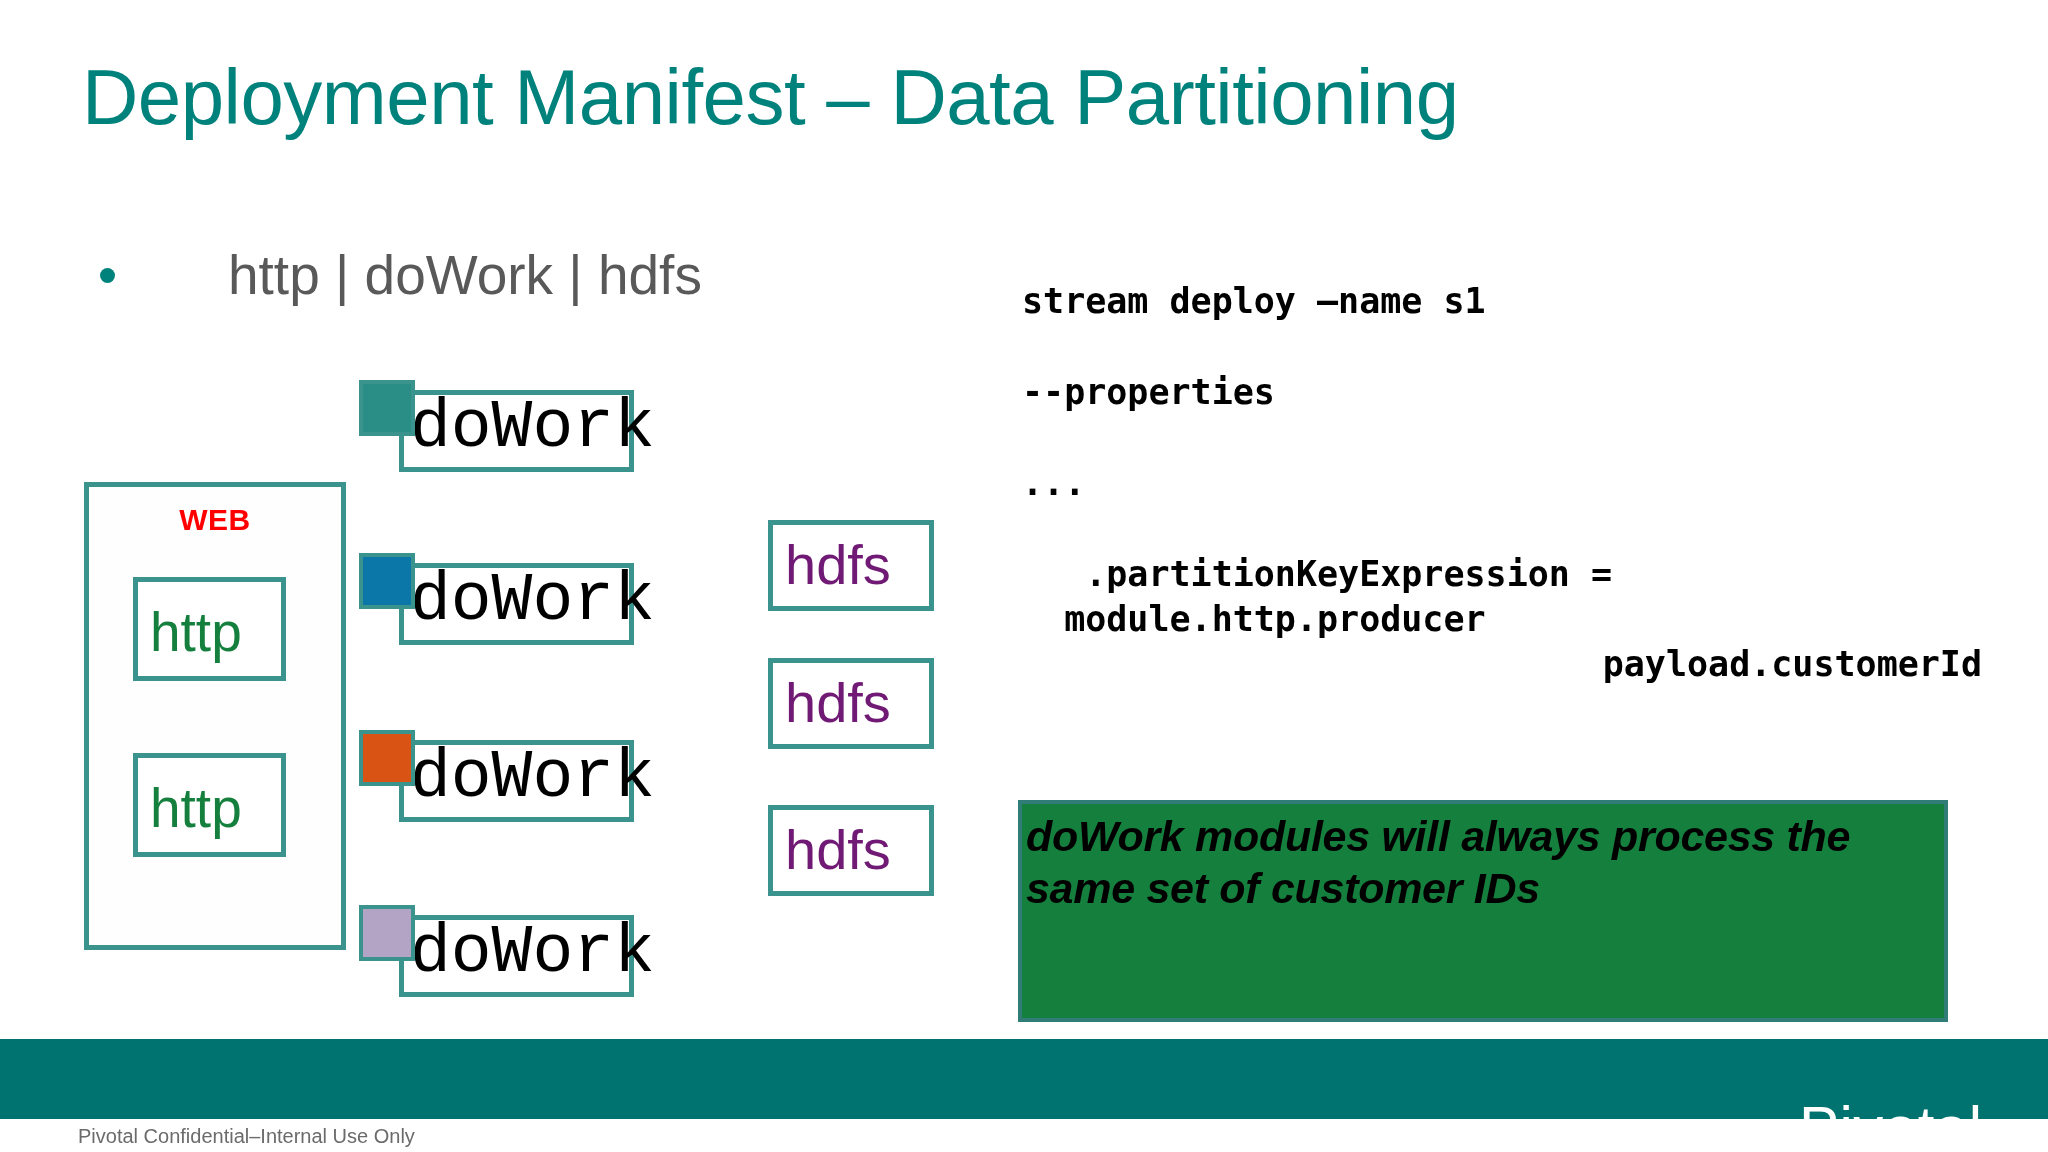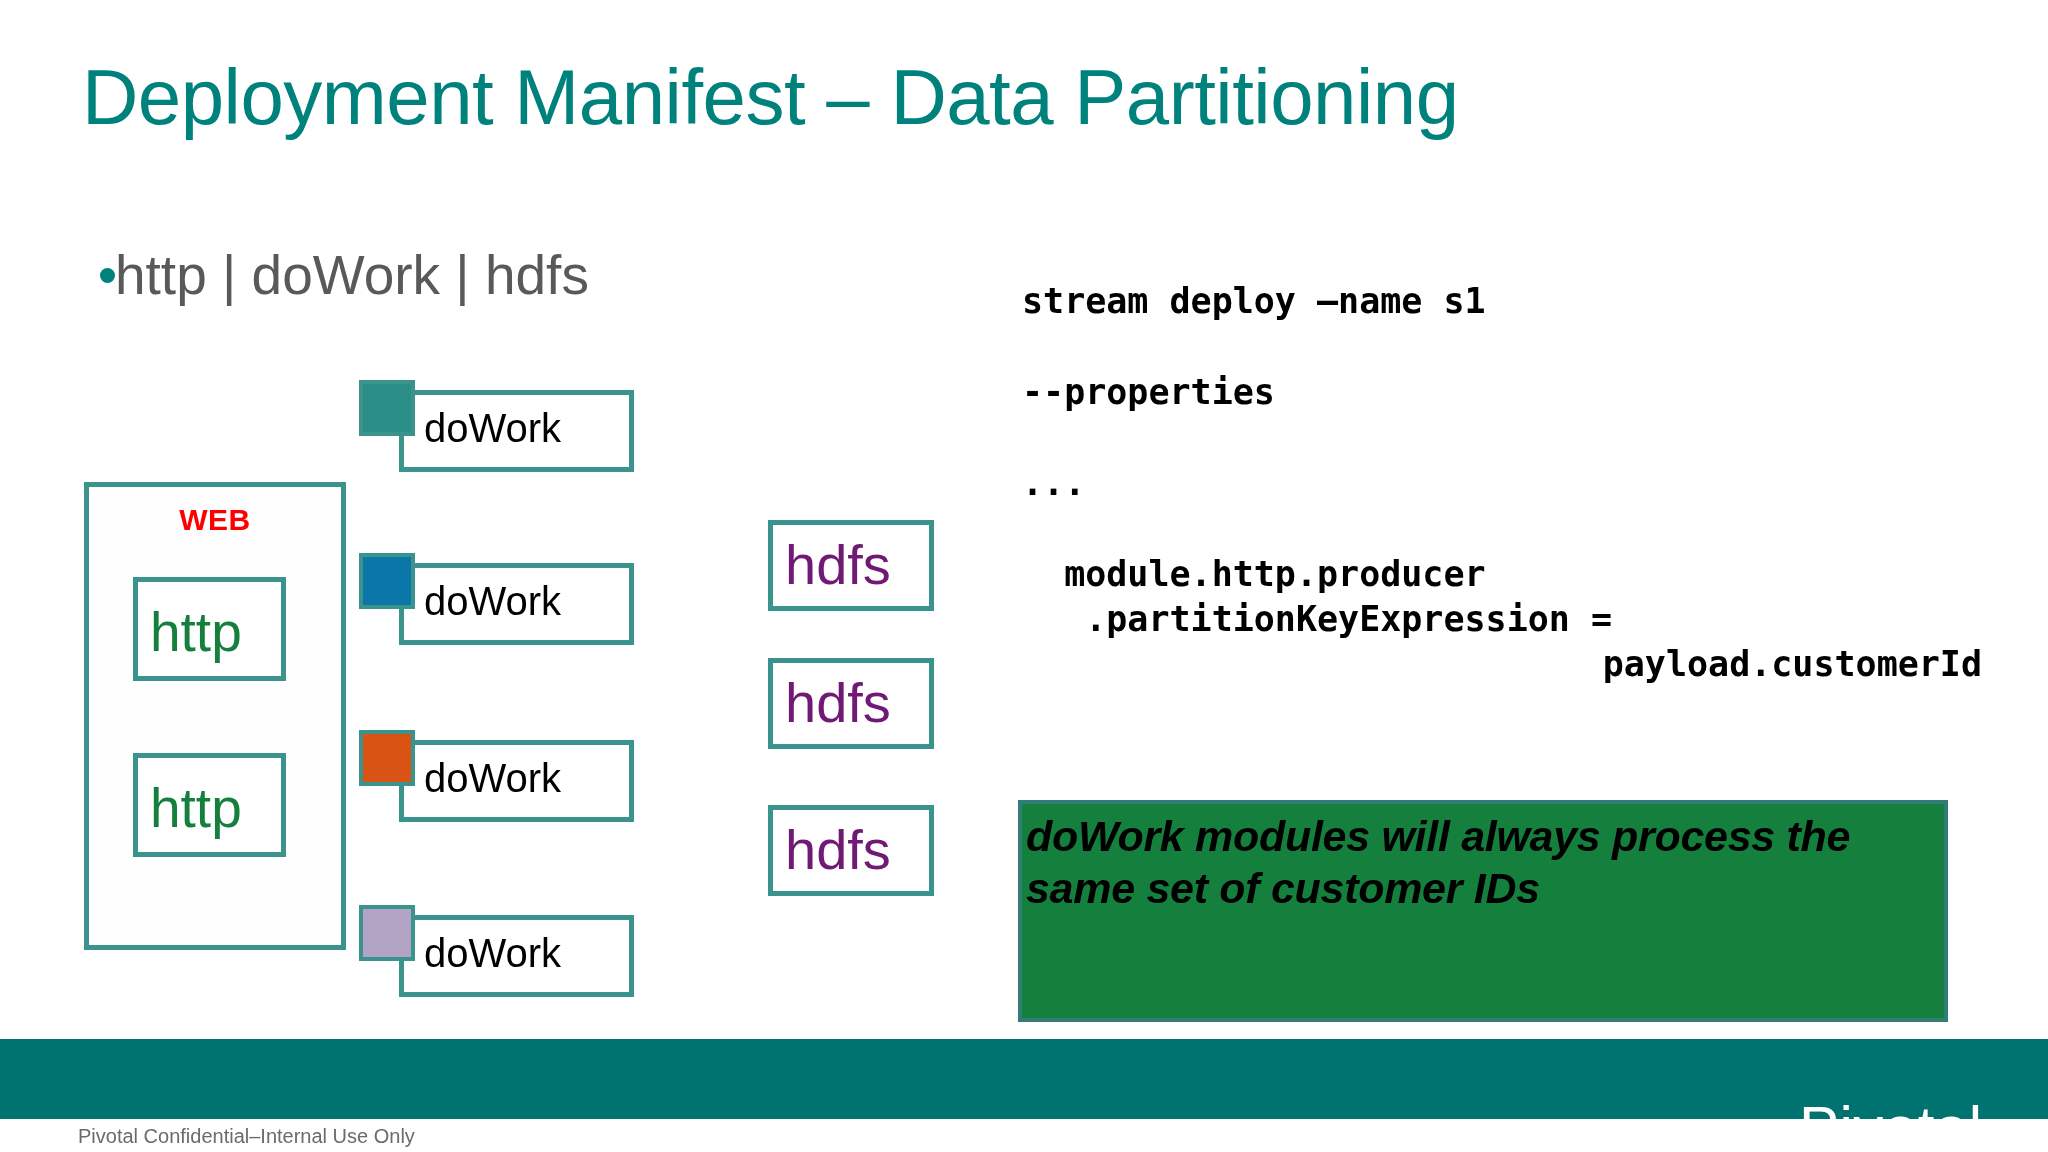--- a/index.html
+++ b/index.html
@@ -38,20 +38,21 @@
     align-items: center;
   }
   .bullet-dot {
     width: 15px;
     height: 15px;
     border-radius: 50%;
     background: #00827c;
     flex: 0 0 auto;
   }
   .bullet-text {
+    margin-left: 113px;
     font-size: 55px;
     color: #595959;
     line-height: 1.0;
     white-space: nowrap;
   }
 
   
   #web-container {
     position: absolute;
     left: 84px;
@@ -106,26 +107,27 @@
     left: 40px;
     top: 10px;
     width: 235px;
     height: 82px;
     border: 5px solid #3a938c;
     background: #ffffff;
     box-sizing: border-box;
   }
   .dowork-box .box-text {
     position: absolute;
-    left: 20px;
+    left: 6px;
     top: -8px;
-    font-size: 40px;
+    font-size: 68px;
     color: #000000;
     line-height: 82px;
     white-space: nowrap;
+    font-family: Liberation Mono, monospace;
   }
   .dowork-chip {
     position: absolute;
     left: 0;
     top: 0;
     width: 56px;
     height: 56px;
     border: 4px solid #3a938c;
     box-sizing: border-box;
   }
@@ -290,22 +292,22 @@
     <span class="box-text">hdfs</span>
   </div>
   <div id="hdfs-box-3" class="hdfs-box">
     <span class="box-text">hdfs</span>
   </div>
 
   <div id="code-block">
     <div class="code-line">stream deploy –name s1</div>
     <div class="code-line">--properties</div>
     <div class="code-line">...</div>
+    <div class="code-line tight">   .partitionKeyExpression =</div>
     <div class="code-line tight">  module.http.producer</div>
-    <div class="code-line tight">   .partitionKeyExpression =</div>
     <div class="code-line right">payload.customerId</div>
   </div>
 
   <div id="callout-box">
     <div id="callout-text">doWork modules will always process the same set of customer IDs</div>
   </div>
 
   <div id="footer-bar">
     <div id="pivotal-logo"><span>Pivotal</span><span class="tm">™</span></div>
   </div>

